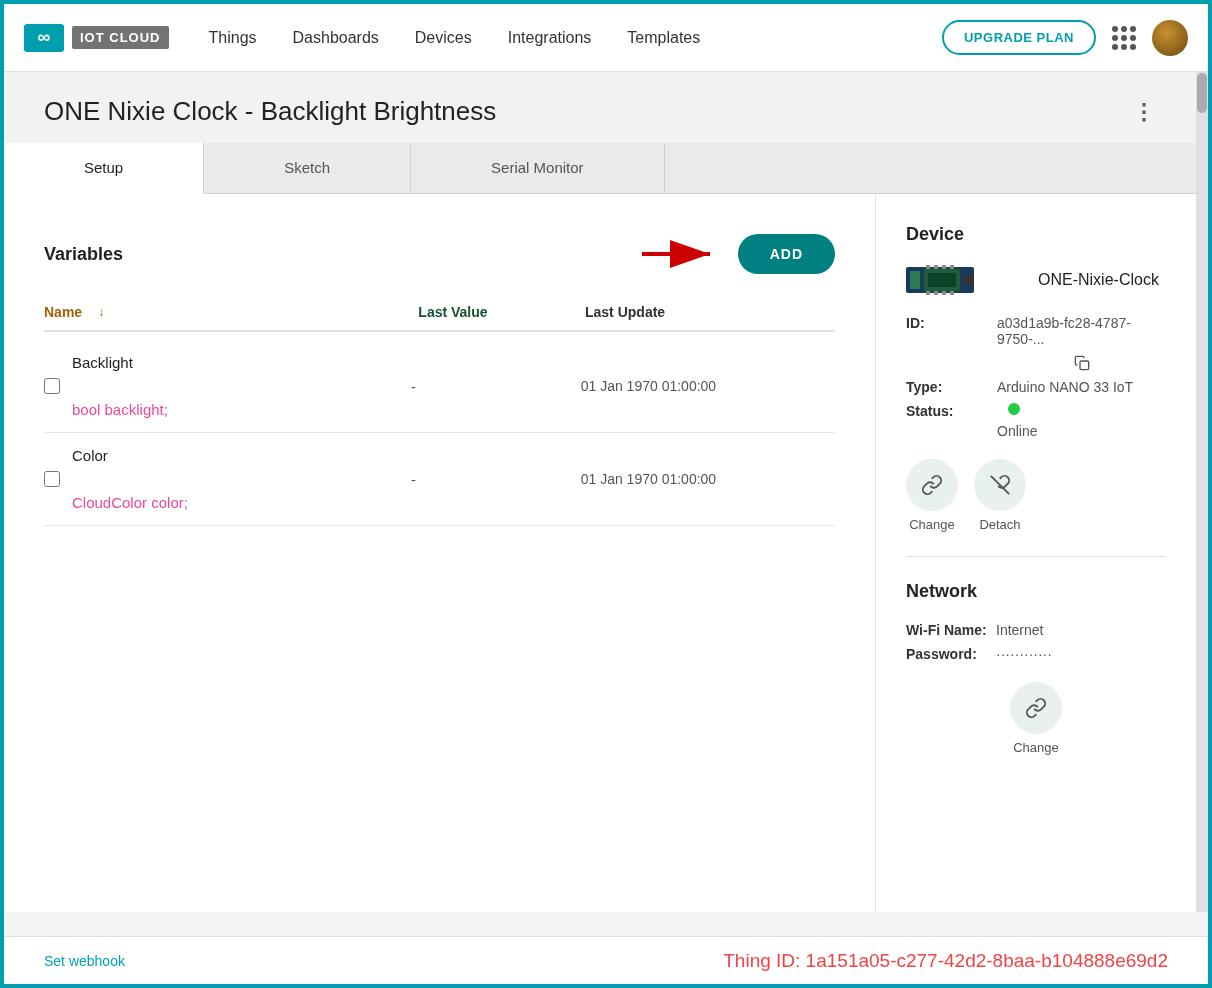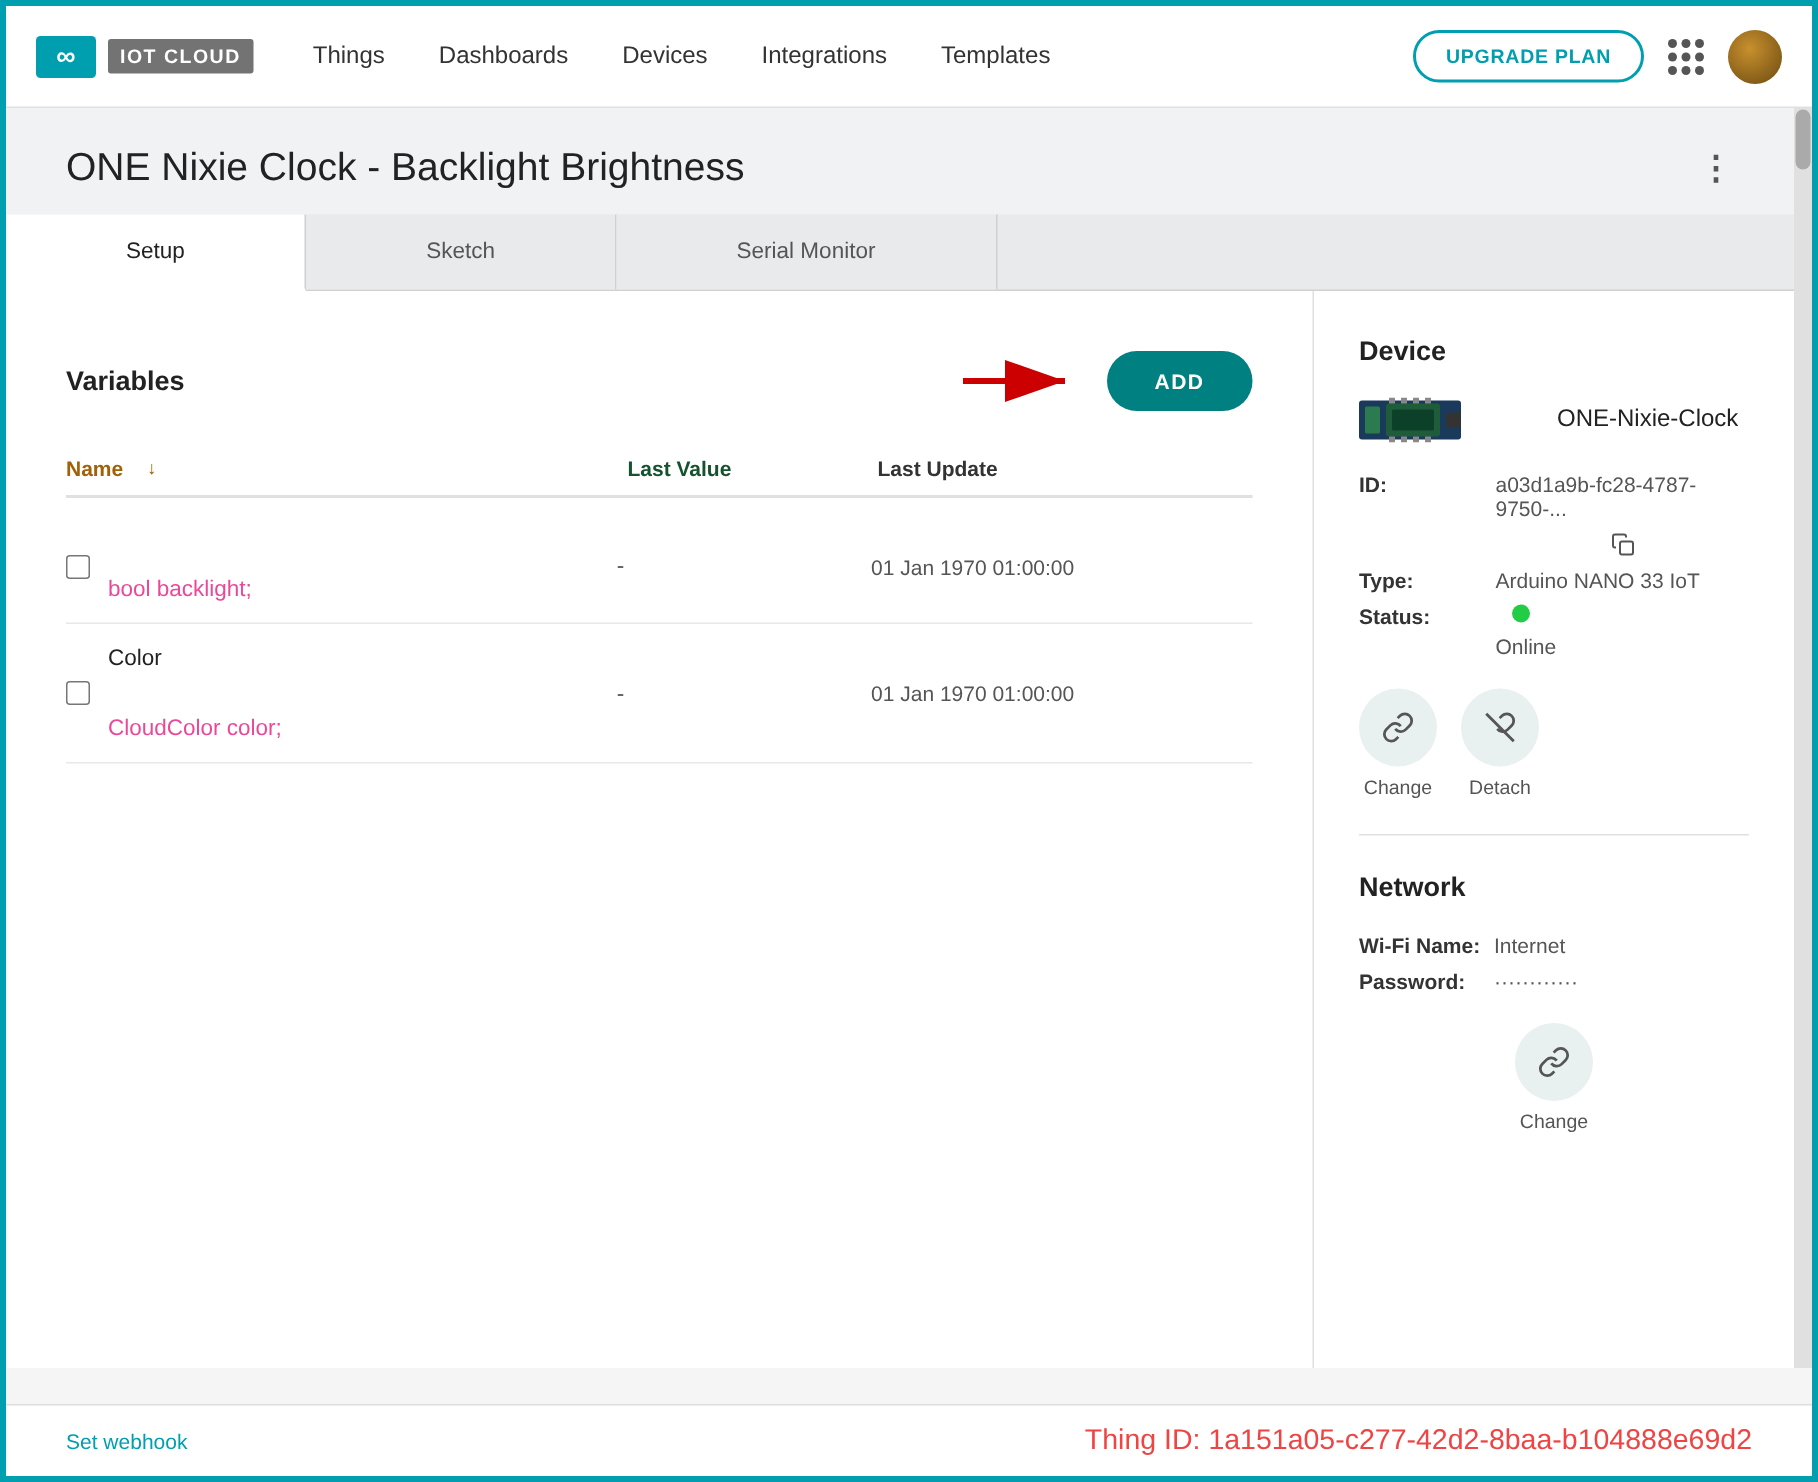--- a/index.html
+++ b/index.html
@@ -561,20 +561,21 @@
                 <span>Name</span>
                 <span class="sort-arrow">↓</span>
               </div>
               <div class="col-last-value">Last Value</div>
               <div class="col-last-update">Last Update</div>
             </div>
 
             <div class="var-row">
               <input type="checkbox" class="row-checkbox" style="">
               <div class="var-name-col">
+                <span class="var-name">Backlight</span>
                 <span class="var-type">bool backlight;</span>
               </div>
               <div class="var-value">-</div>
               <div class="var-update">01 Jan 1970 01:00:00</div>
             </div>
 
             <div class="var-row">
               <input type="checkbox" class="row-checkbox" style="">
               <div class="var-name-col">
                 <span class="var-name">Color</span>

